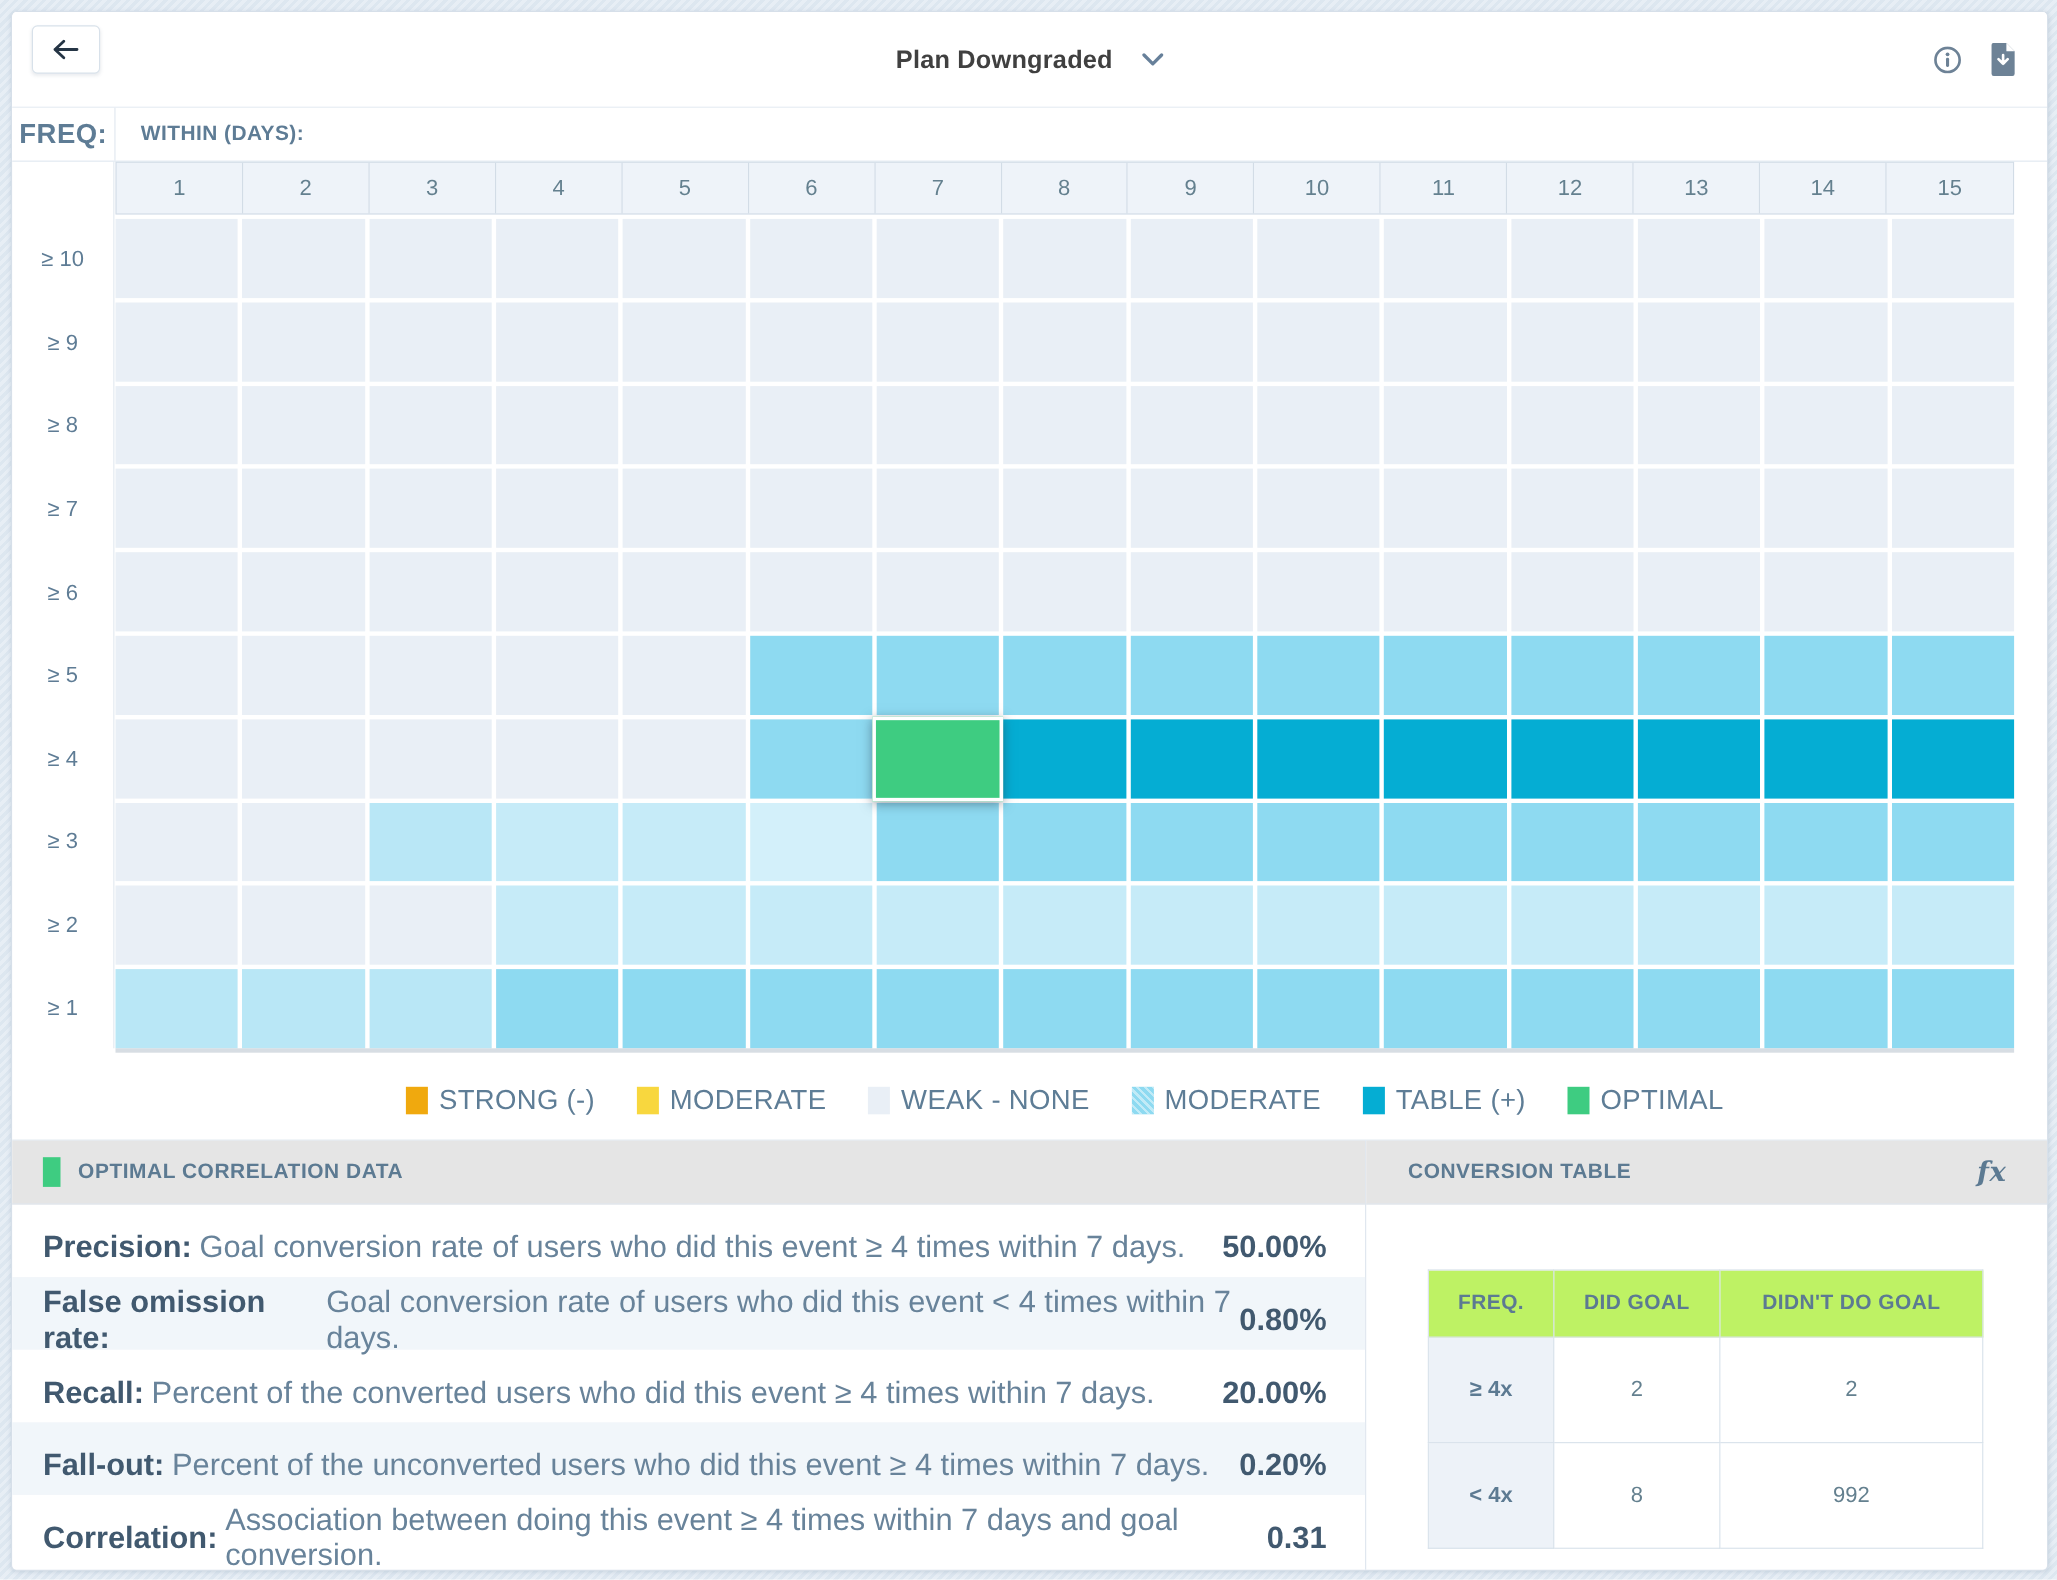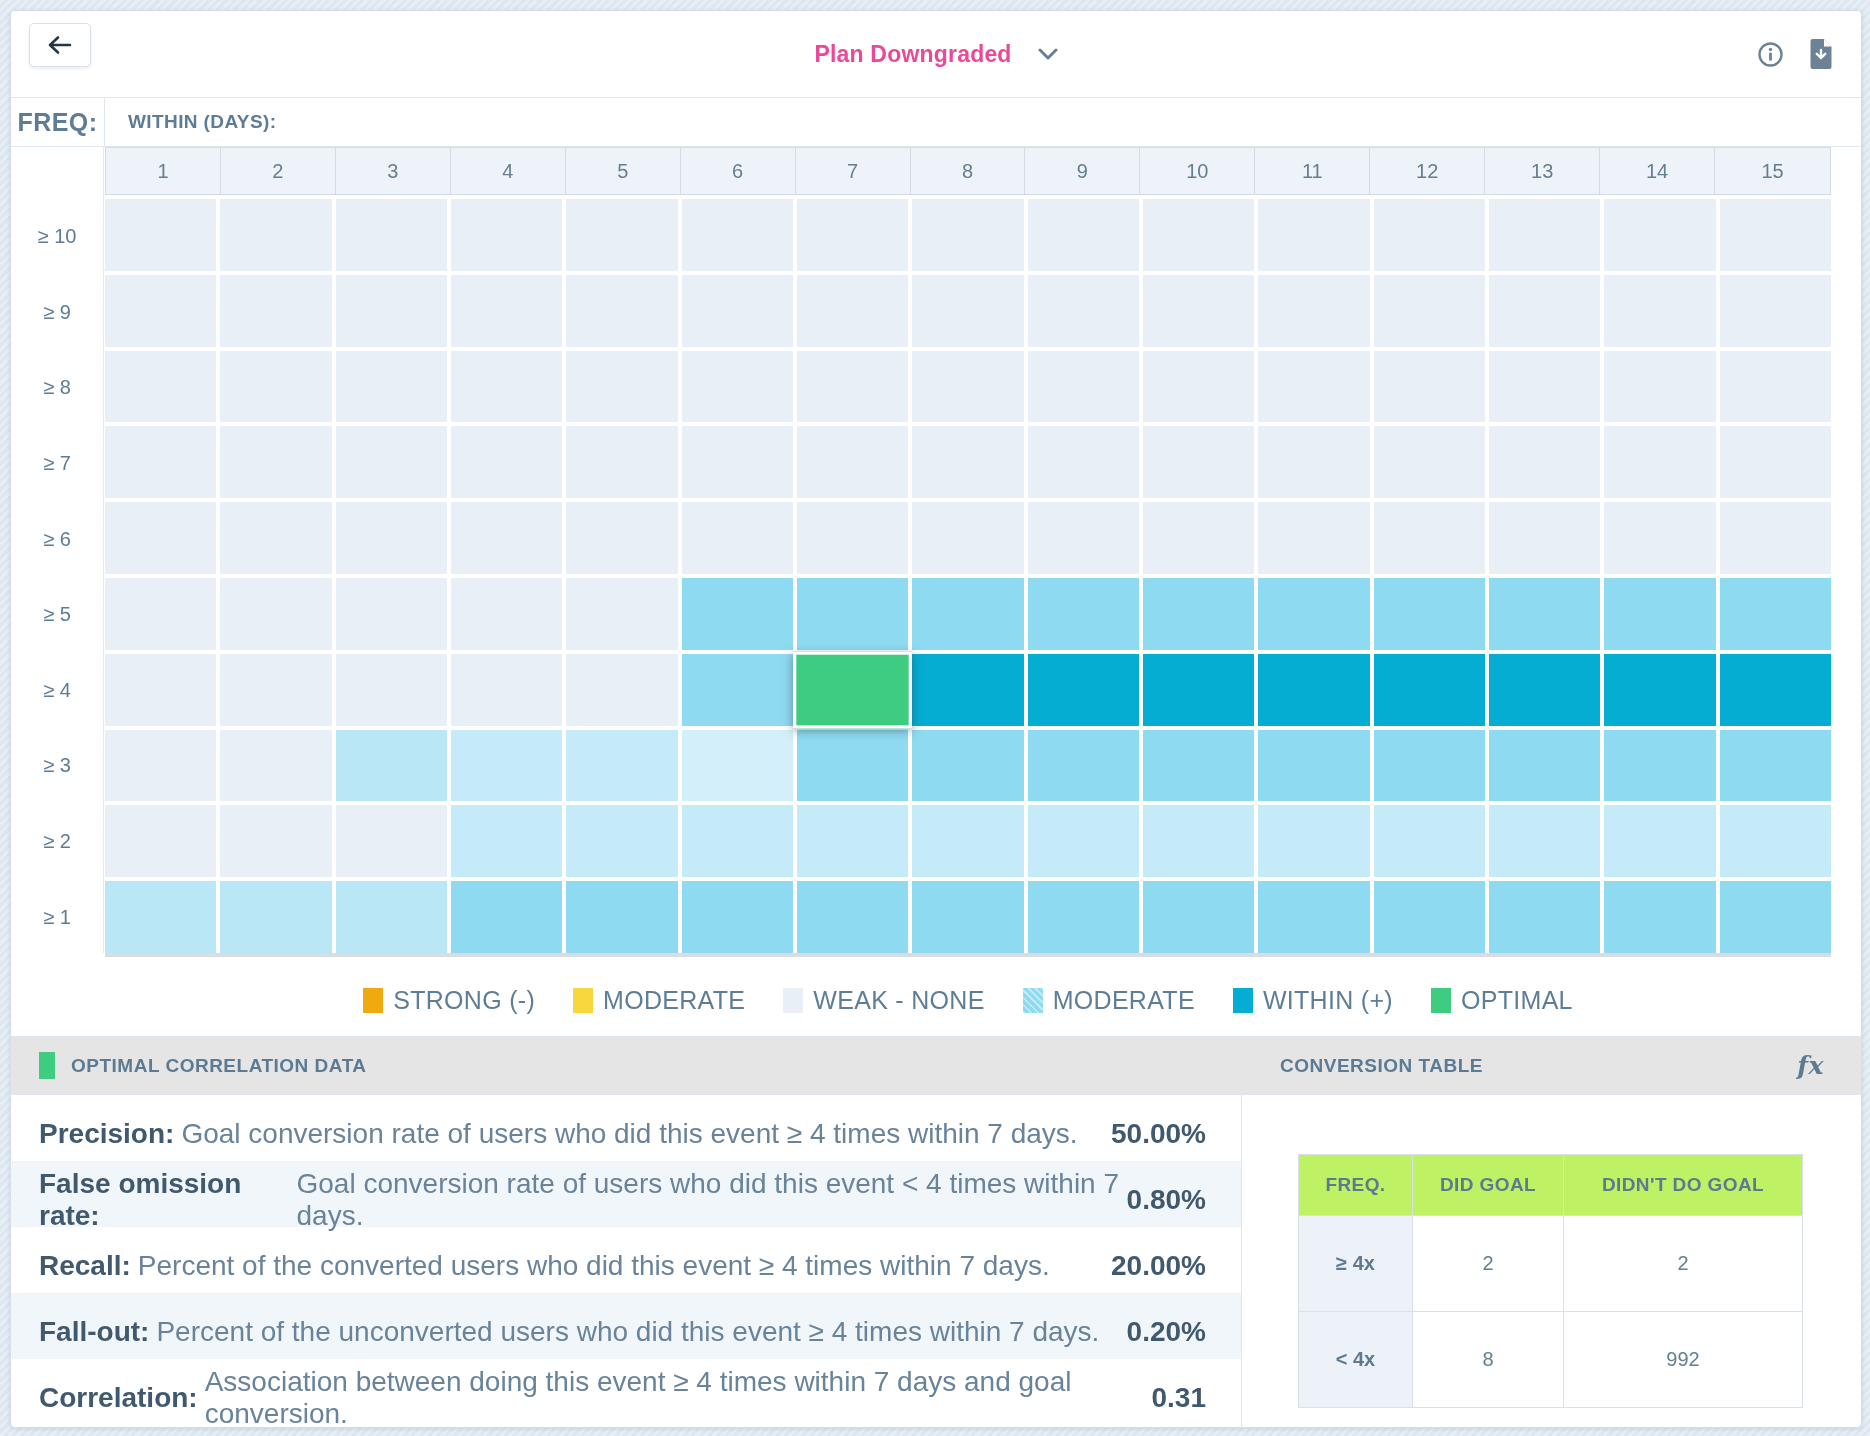--- a/index.html
+++ b/index.html
@@ -21,21 +21,21 @@
   .back-btn{
     position:absolute;left:18px;top:12px;width:62px;height:44px;
     background:#fff;border:1px solid #d8e1ea;border-radius:5px;
     box-shadow:0 2px 3px rgba(90,110,130,.12);
     display:flex;align-items:center;justify-content:center;cursor:pointer;
   }
   .title-wrap{
     position:absolute;left:0;top:0;width:100%;height:86px;
     display:flex;align-items:center;justify-content:center;gap:26px;cursor:pointer;
   }
-  .title-text{font-size:23px;font-weight:bold;color:#ec4899;letter-spacing:.2px;}
+  .title-text{font-size:23px;font-weight:bold;color:#404040;letter-spacing:.2px;}
   .topbar-icons{position:absolute;right:28px;top:0;height:86px;display:flex;align-items:center;gap:26px;}
   .icon-btn{display:flex;align-items:center;justify-content:center;cursor:pointer;}
   
   .axis-band{position:absolute;left:0;top:87px;width:100%;height:48px;border-bottom:1px solid #dfe7ef;background:#fff;}
   .freq-label{
     position:absolute;left:0;top:0;width:93px;height:48px;border-right:1px solid #dfe7ef;
     display:flex;align-items:center;justify-content:center;
     font-size:25px;font-weight:bold;color:#5e7c95;letter-spacing:.4px;
   }
   .within-label{
@@ -363,21 +363,21 @@
       <span class="legend-item">
         <span class="legend-swatch" style="background: rgb(233, 239, 246);"></span>
         <span class="legend-label">WEAK - NONE</span>
       </span>
       <span class="legend-item">
         <span class="legend-swatch sw-texture" style="background: repeating-linear-gradient(45deg, rgba(255, 255, 255, 0.45) 0px, rgba(255, 255, 255, 0.45) 2px, transparent 2px, transparent 5px) rgb(142, 218, 241);"></span>
         <span class="legend-label">MODERATE</span>
       </span>
       <span class="legend-item">
         <span class="legend-swatch" style="background: rgb(5, 173, 211);"></span>
-        <span class="legend-label">WITHIN (+)</span>
+        <span class="legend-label">TABLE (+)</span>
       </span>
       <span class="legend-item">
         <span class="legend-swatch" style="background: rgb(62, 204, 129);"></span>
         <span class="legend-label">OPTIMAL</span>
       </span>
     </div>
 
   <div class="bottom">
     <div class="panel-left">
       <div class="panel-head">

